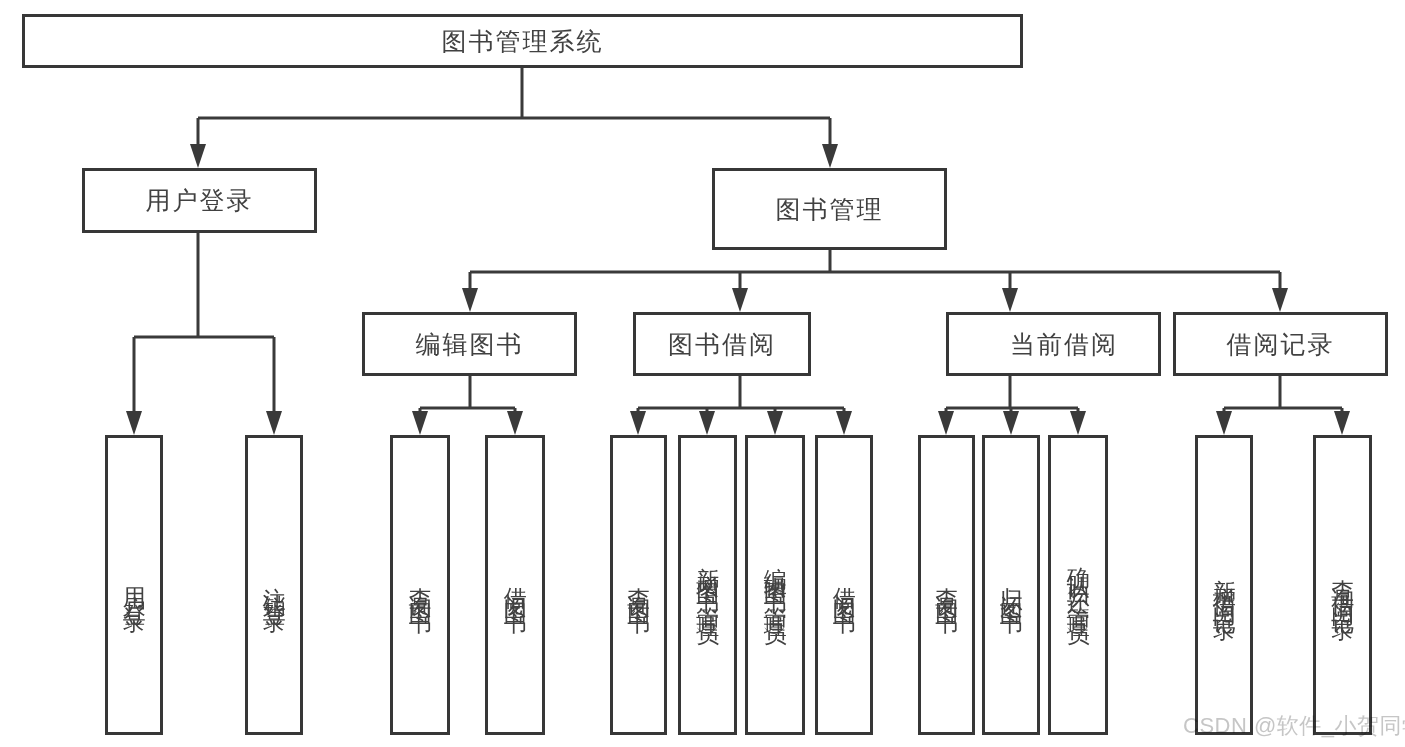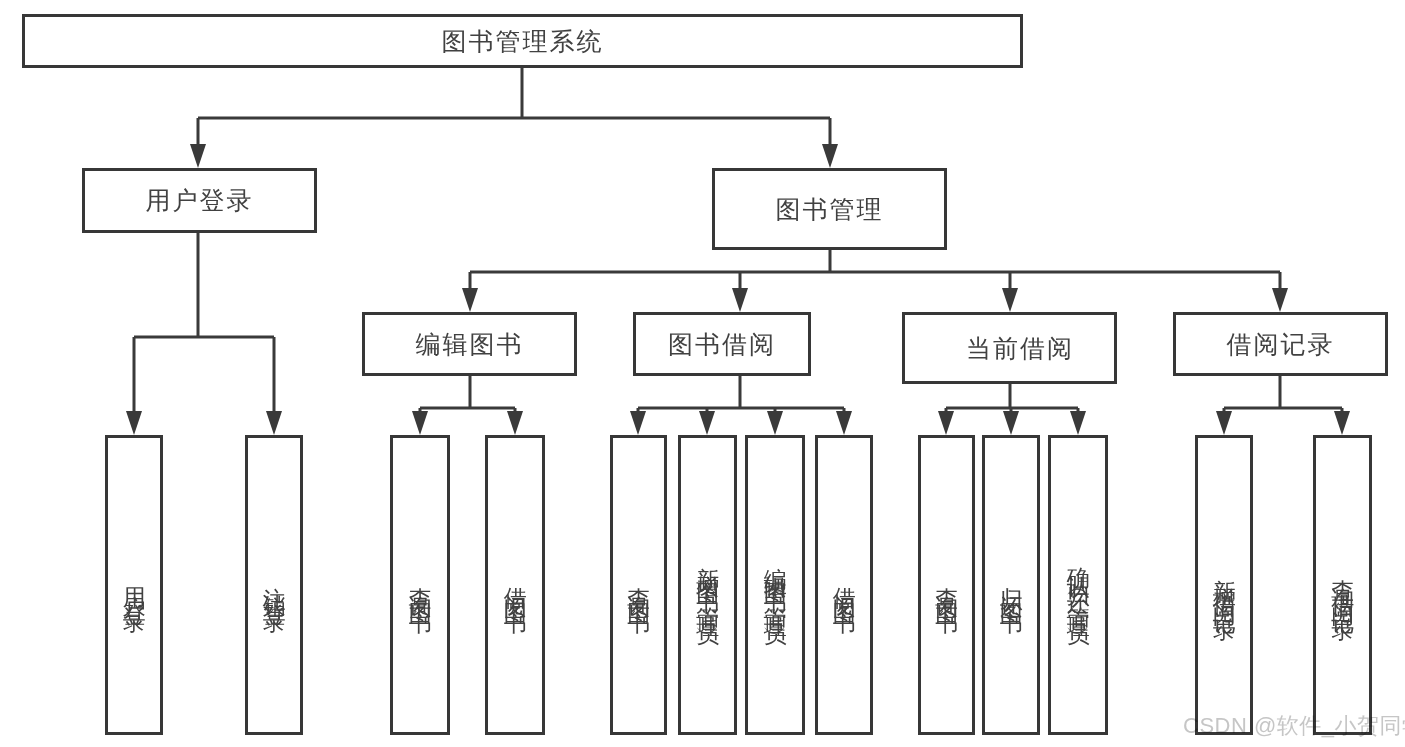--- a/index.html
+++ b/index.html
@@ -108,21 +108,21 @@
     </g>
   </svg>
 
   <div class="node h-node" style="left:22px; top:14px; width:1001px; height:54px;">图书管理系统</div>
 
   <div class="node h-node" style="left:82px; top:168px; width:235px; height:65px;">用户登录</div>
   <div class="node h-node" style="left:712px; top:168px; width:235px; height:82px;">图书管理</div>
 
   <div class="node h-node" style="left:362px; top:312px; width:215px; height:64px;">编辑图书</div>
   <div class="node h-node" style="left:633px; top:312px; width:178px; height:64px;">图书借阅</div>
-  <div class="node h-node" style="left:902px; top:312px; width:215px; height:72px;padding-left:21px;">当前借阅</div>
+  <div class="node h-node" style="left:946px; top:312px; width:215px; height:64px;padding-left:21px;">当前借阅</div>
   <div class="node h-node" style="left:1173px; top:312px; width:215px; height:64px;">借阅记录</div>
 
   <div class="node v-node" style="left:105px; top:435px; width:58px; height:300px;">用户登录</div>
   <div class="node v-node" style="left:245px; top:435px; width:58px; height:300px;">注销登录</div>
 
   <div class="node v-node" style="left:390px; top:435px; width:60px; height:300px;">查询图书</div>
   <div class="node v-node" style="left:485px; top:435px; width:60px; height:300px;">借阅图书</div>
 
   <div class="node v-node" style="left:610px; top:435px; width:57px; height:300px;">查询图书</div>
   <div class="node v-node" style="left:678px; top:435px; width:59px; height:300px;">新增图书（管理员）</div>

